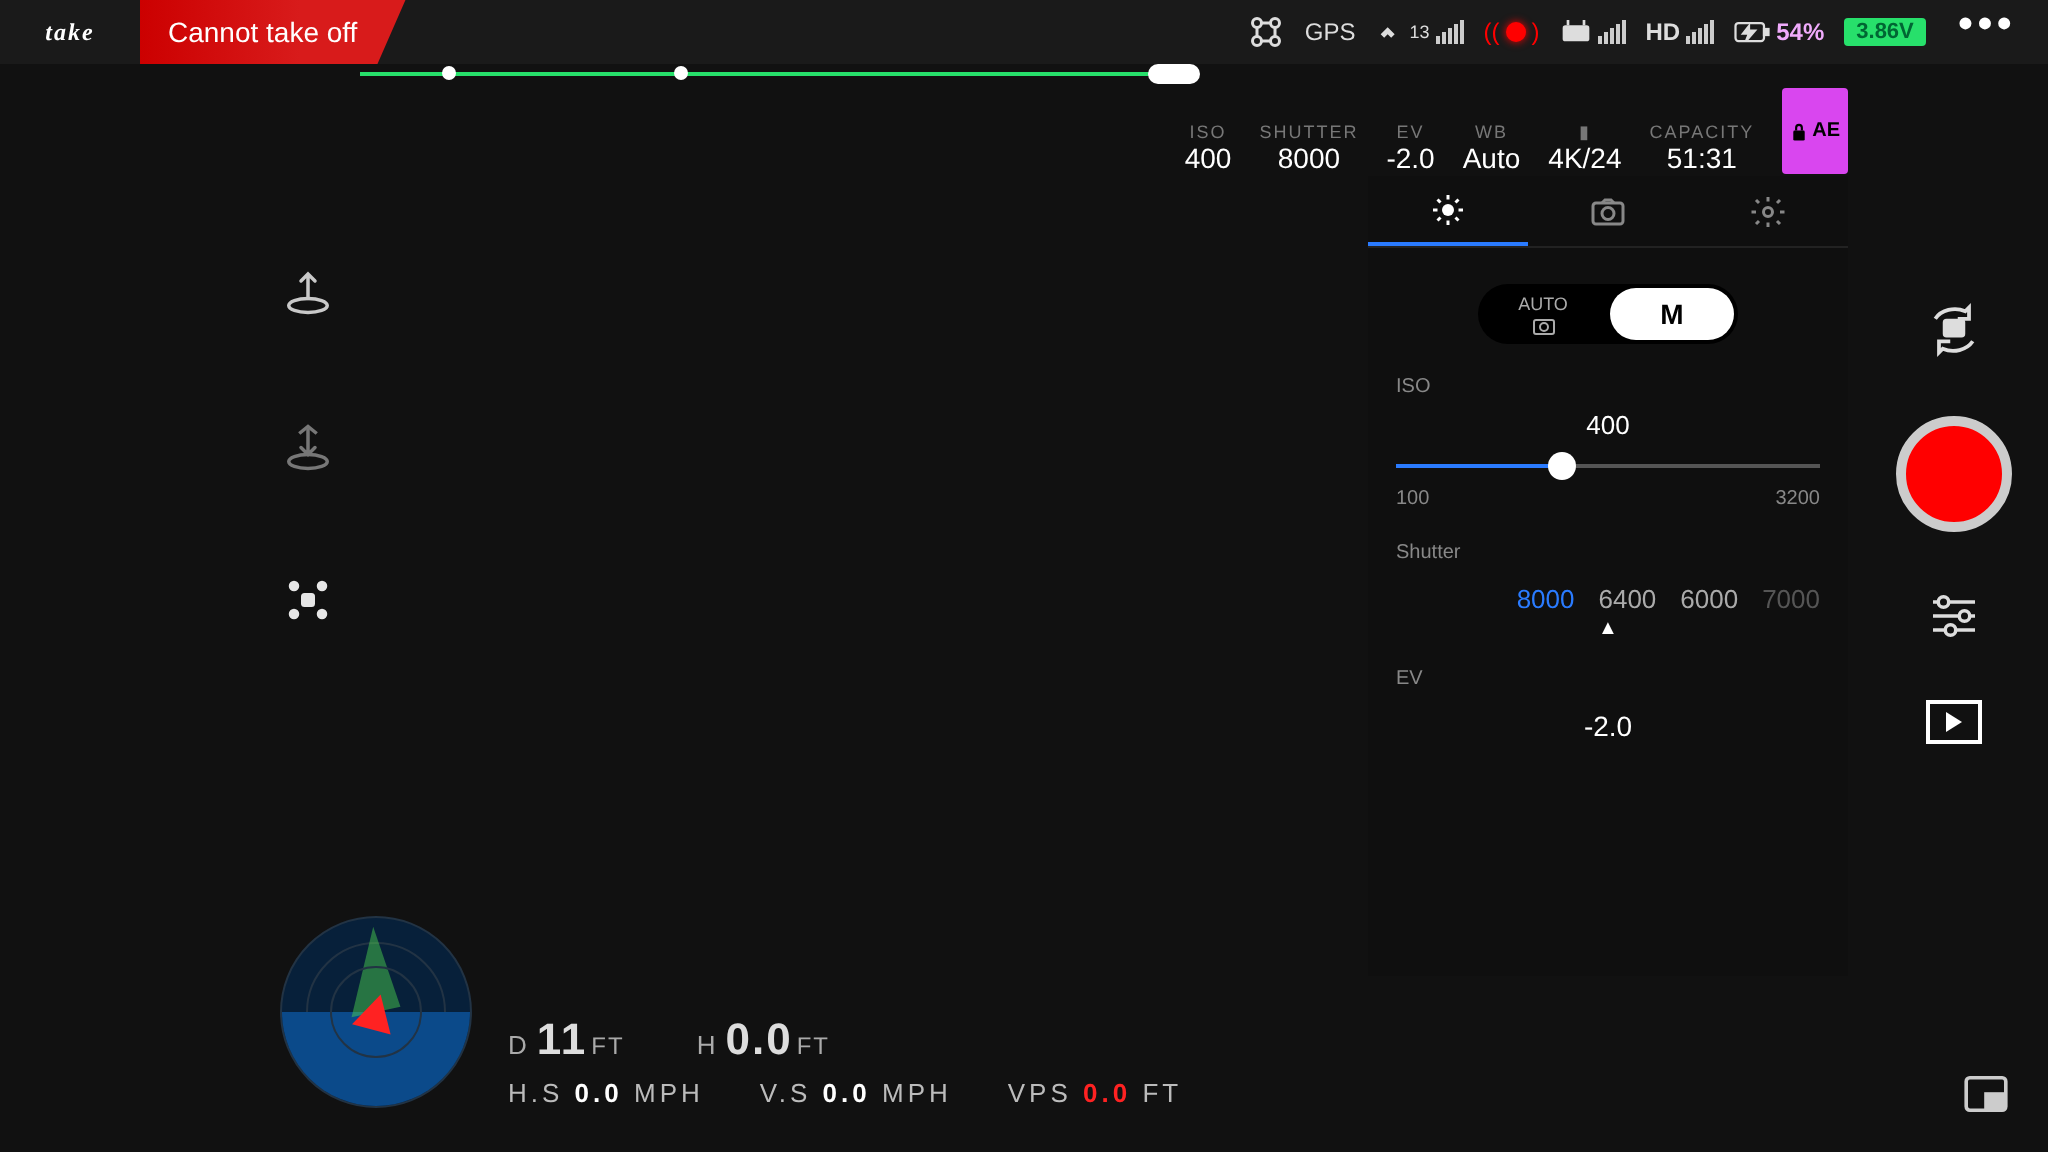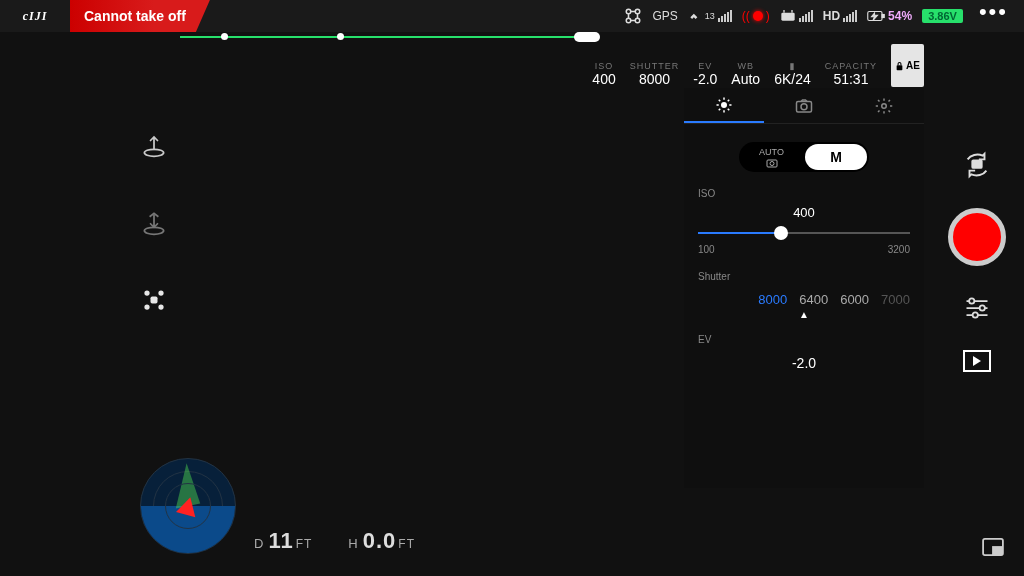--- a/index.html
+++ b/index.html
@@ -17,21 +17,21 @@
     height: 32px;
     background: #1a1a1a;
     display: flex; align-items: center;
     font-size: 12px;
   }
   .logo { width: 70px; text-align: center; font-family: serif; font-style: italic; font-weight: bold; letter-spacing: 1px; }
   .alert {
     background: linear-gradient(90deg, #c00, #d81b1b 60%, #d81b1b);
     padding: 0 24px 0 14px; height: 100%;
     display: flex; align-items: center;
-    font-weight: 700; font-size: 14px;
+    font-weight: 400; font-size: 14px;
     clip-path: polygon(0 0, 100% 0, calc(100% - 14px) 100%, 0 100%);
     text-align: center;
   }
   .topright { margin-left: auto; display: flex; align-items: center; gap: 10px; padding-right: 16px; height: 100%; }
   .topicon { display: flex; align-items: center; gap: 3px; color: #ddd; justify-content: flex-end; }
   .bars { display: inline-flex; align-items: flex-end; gap: 1px; }
   .bars i { width: 2px; background: #ccc; display: inline-block; }
   .bars i:nth-child(1){height:4px} .bars i:nth-child(2){height:6px}
   .bars i:nth-child(3){height:8px} .bars i:nth-child(4){height:10px}
   .bars i:nth-child(5){height:12px}
@@ -50,21 +50,21 @@
 
   
   .caminfo {
     position: absolute; top: 44px; right: 100px;
     display: flex; align-items: flex-end; gap: 14px;
     font-size: 11px;
   }
   .caminfo .grp { text-align: center; }
   .caminfo .lbl { color: #777; font-size: 9px; letter-spacing: 1px; }
   .caminfo .val { color: #fff; font-size: 14px; font-weight: 500; }
-  .aelock { background:#e5e5e5; color:#000; padding:16px 4px; border-radius:2px; font-size:10px; font-weight:700; display:flex; align-items:center; gap:2px; }
+  .aelock { background:#d946ef; color:#000; padding:16px 4px; border-radius:2px; font-size:10px; font-weight:700; display:flex; align-items:center; gap:2px; }
 
   
   .viewport {
     position: absolute; top: 32px; left: 0; right: 0; bottom: 0;
     background: #111;
   }
 
   
   .leftdock {
     position: absolute; left: 140px; top: 130px;
@@ -148,21 +148,21 @@
   .telemetry .row2 .vps .v { color:#f22; }
   .pip-toggle { position:absolute; right:20px; bottom:20px; color:#ccc; }
   svg { display:block; }
 </style>
 </head>
 <body>
 
 <div class="viewport"></div>
 
 <div class="topbar">
-  <div class="logo">cIJI</div>
+  <div class="logo">take</div>
   <div class="alert">Cannot take off</div>
   <div class="topright">
     <div class="topicon">
       <svg width="18" height="18" viewBox="0 0 24 24" fill="none" stroke="#ddd" stroke-width="2">
           <circle cx="6" cy="6" r="3"></circle>
           <circle cx="18" cy="6" r="3"></circle>
           <circle cx="6" cy="18" r="3"></circle>
           <circle cx="18" cy="18" r="3"></circle>
           <path d="M9 6h6M9 18h6M6 9v6M18 9v6"></path>
         </svg>
@@ -244,21 +244,21 @@
   <div class="grp">
       <div class="lbl">EV</div>
       <div class="val">-2.0</div>
     </div>
   <div class="grp">
       <div class="lbl">WB</div>
       <div class="val">Auto</div>
     </div>
   <div class="grp">
       <div class="lbl">▮</div>
-      <div class="val">6K/24</div>
+      <div class="val">4K/24</div>
     </div>
   <div class="grp">
       <div class="lbl">CAPACITY</div>
       <div class="val">51:31</div>
     </div>
   <div class="aelock">
     <svg width="9" height="10" viewBox="0 0 12 14" fill="#000">
         <rect x="2" y="6" width="8" height="7" rx="1"></rect>
         <path d="M4 6V4a2 2 0 014 0v2" fill="none" stroke="#000" stroke-width="1.5"></path>
       </svg>
@@ -377,20 +377,25 @@
   <div class="half"></div>
   <div class="cone"></div>
   <div class="arrow"></div>
 </div>
 
 <div class="telemetry">
   <div class="row1">
     <div><span class="k">D</span><b>11</b><span class="u">FT</span></div>
     <div><span class="k">H</span><b>0.0</b><span class="u">FT</span></div>
   </div>
+  <div class="row2">
+    <div><span>H.S</span> <span class="v">0.0</span> <span>MPH</span></div>
+    <div><span>V.S</span> <span class="v">0.0</span> <span>MPH</span></div>
+    <div class="vps"><span>VPS</span> <span class="v">0.0</span> <span>FT</span></div>
+  </div>
 </div>
 
 <div class="pip-toggle">
   <svg width="22" height="18" viewBox="0 0 24 20" fill="none" stroke="#ccc" stroke-width="2">
       <rect x="1" y="1" width="22" height="18" rx="2"></rect>
       <rect x="12" y="10" width="10" height="8" fill="#ccc"></rect>
     </svg>
 </div>
 
 </body></html>

